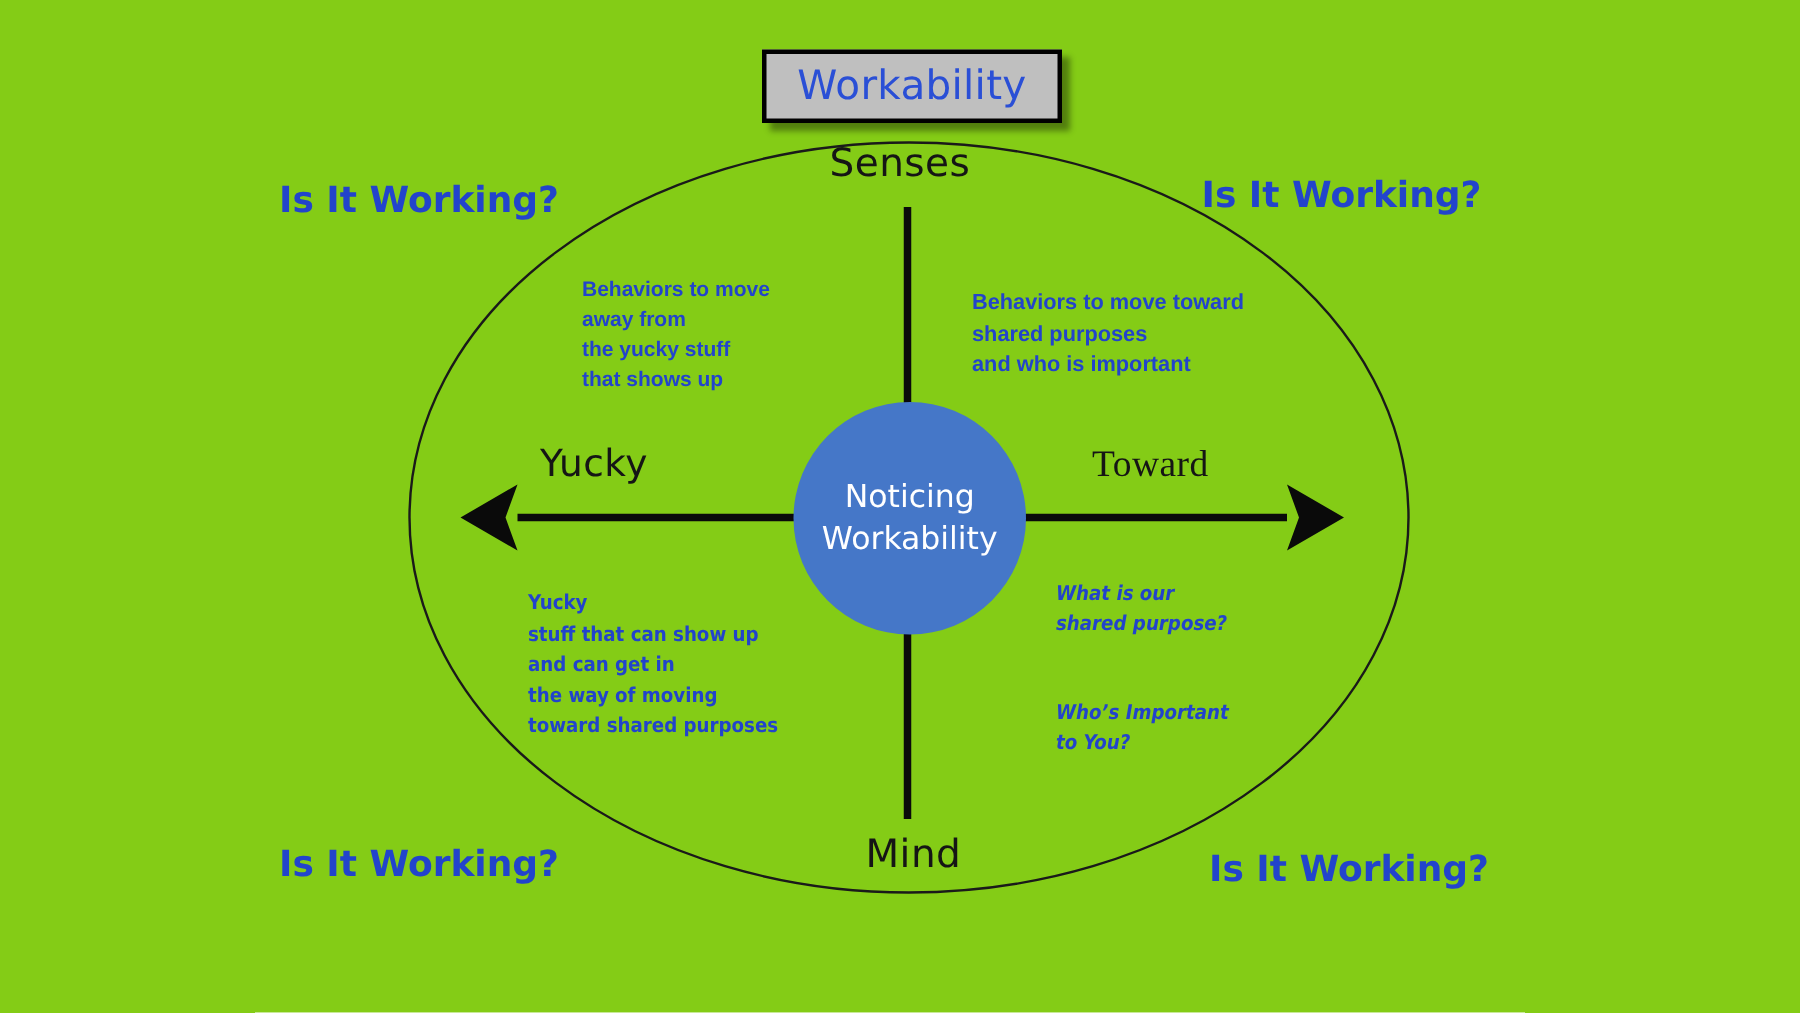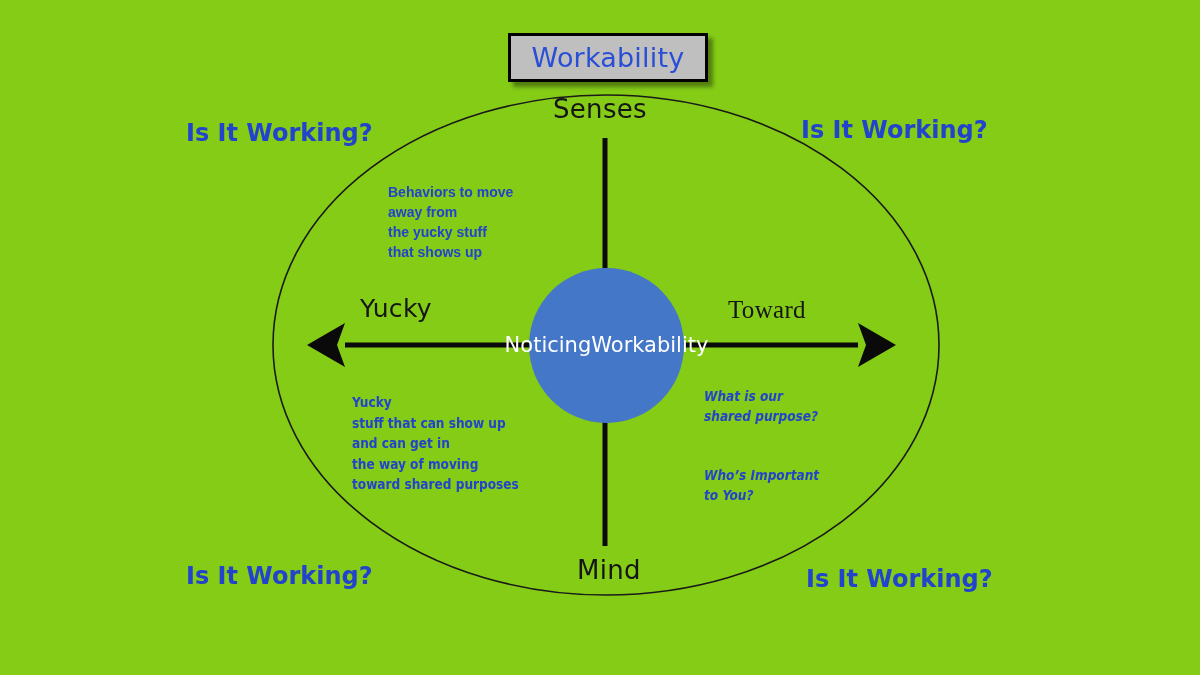--- a/index.html
+++ b/index.html
@@ -53,21 +53,21 @@
   
   .center-circle {
     position: absolute;
     left: 529px;
     top: 268px;
     width: 155px;
     height: 155px;
     border-radius: 50%;
     background: #4577c8;
     display: flex;
-    flex-direction: row;
+    flex-direction: column;
     align-items: center;
     justify-content: center;
     z-index: 5;
   }
   .center-circle span {
     font-family: "DejaVu Sans", sans-serif;
     font-size: 21px;
     color: #ffffff;
     line-height: 1.32;
     white-space: nowrap;
@@ -180,20 +180,23 @@
 
   <div class="corner-label" id="corner-tl">Is It Working?</div>
   <div class="corner-label" id="corner-tr">Is It Working?</div>
   <div class="corner-label" id="corner-bl">Is It Working?</div>
   <div class="corner-label" id="corner-br">Is It Working?</div>
 
   <div class="quad-text" id="quad-upper-left">Behaviors to move
 away from
 the yucky stuff
 that shows up</div>
+  <div class="quad-text" id="quad-upper-right">Behaviors to move toward
+shared purposes
+and who is important</div>
   <div class="quad-text" id="quad-lower-left">Yucky
 stuff that can show up
 and can get in
 the way of moving
 toward shared purposes</div>
   <div class="quad-lower-right-block" id="quad-lower-right-1">What is our
 shared purpose?</div>
   <div class="quad-lower-right-block" id="quad-lower-right-2">Who’s Important
 to You?</div>
 

